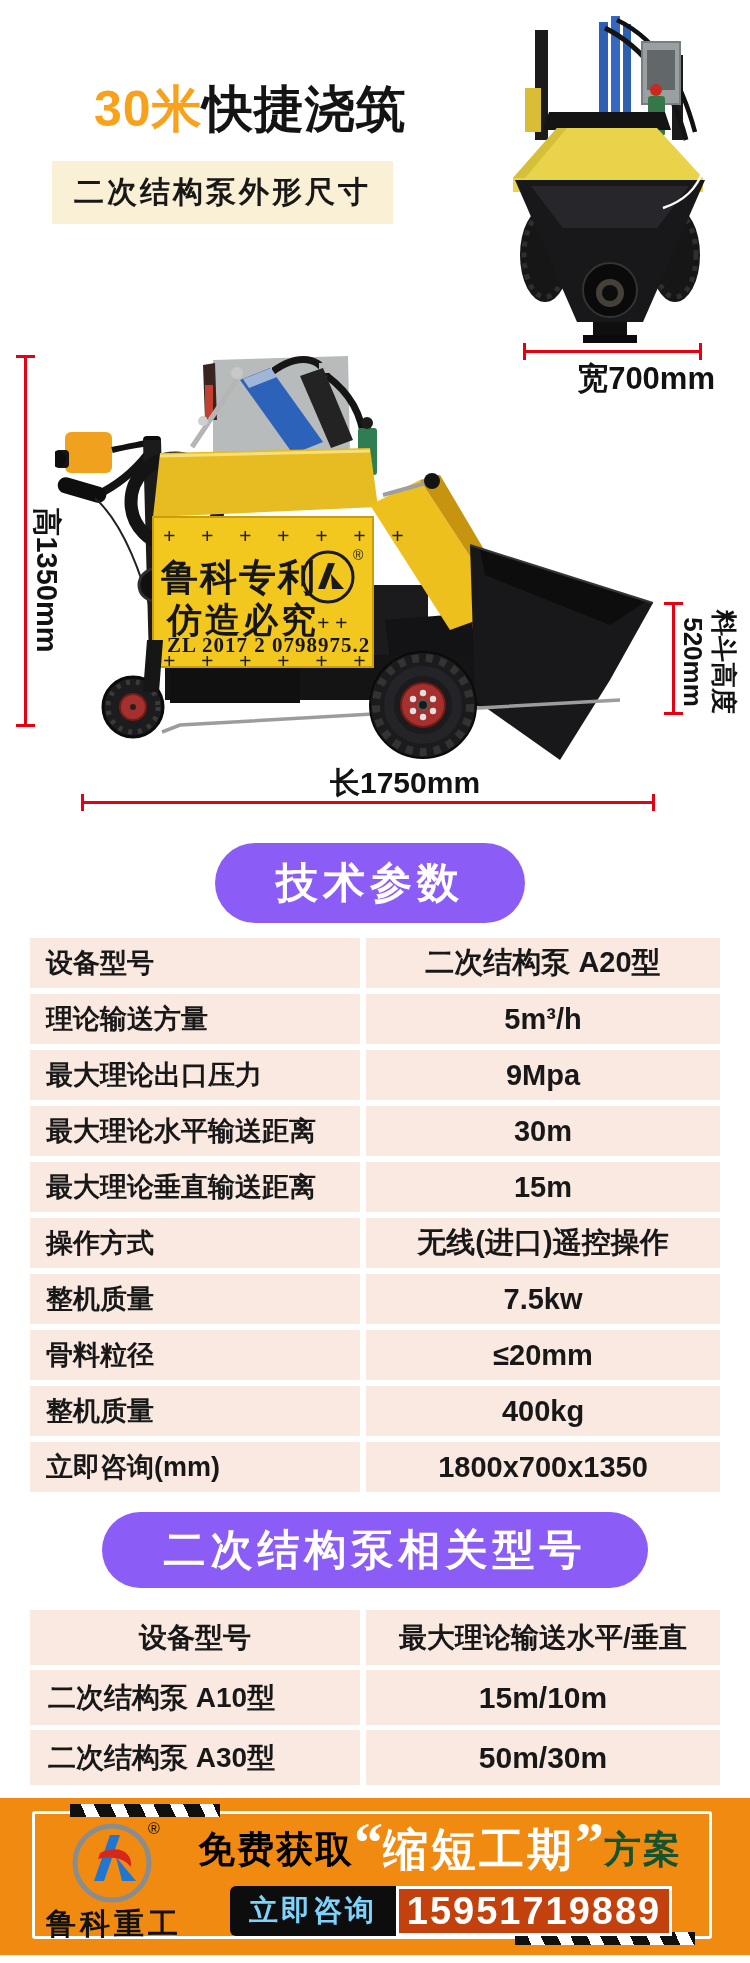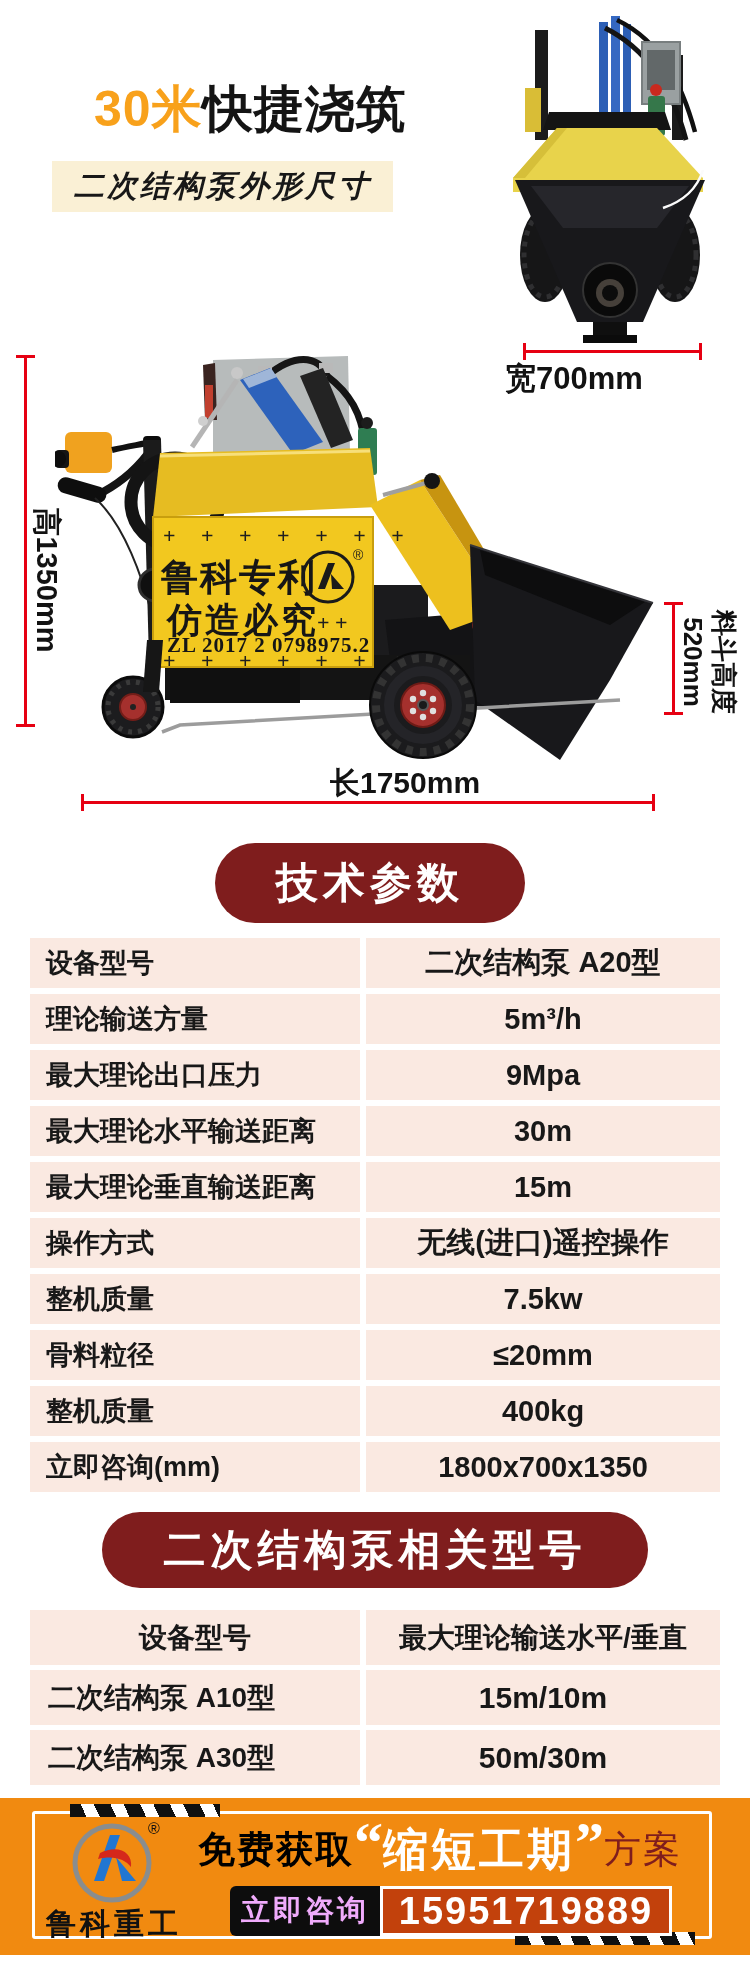--- a/index.html
+++ b/index.html
@@ -3,29 +3,29 @@
 <meta charset="utf-8">
 <style>
   html,body{margin:0;padding:0;background:#fff;}
   #page{position:relative;width:750px;height:1963px;background:#ffffff;overflow:hidden;
         font-family:"Liberation Sans","DejaVu Sans",sans-serif;color:#161616;}
 
   
   .main-title{position:absolute;left:52px;top:76px;font-size:50px;font-weight:bold;letter-spacing:1px;color:#141414;white-space:nowrap;}
   .main-title .hl{color:#F8A11B;margin-left:42px;}
   .sub-badge{position:absolute;left:52px;top:161px;background:#FAF0D5;color:#181818;
-             font-size:30px;font-weight:bold;padding:5px 22px;letter-spacing:3px;white-space:nowrap;font-style:italic;}
+             font-size:30px;font-weight:bold;padding:11px 22px;letter-spacing:3px;white-space:nowrap;}
 
   
   .dim{position:absolute;background:#E60012;}
   .dim-label{position:absolute;font-weight:bold;color:#121212;white-space:nowrap;}
   .rot{transform:translate(-50%,-50%) rotate(90deg);}
 
   
-  .pill{position:absolute;background:#7f1d1d;color:#fff;font-weight:bold;display:flex;
+  .pill{position:absolute;background:#8b5cf6;color:#fff;font-weight:bold;display:flex;
         align-items:center;justify-content:center;border-radius:44px;letter-spacing:5px;}
   .pill.tech{left:215px;top:843px;width:310px;height:80px;font-size:42px;}
   .pill.models{left:102px;top:1512px;width:546px;height:76px;font-size:42px;}
 
   
   .spec-table{position:absolute;left:30px;top:938px;width:690px;}
   .srow{display:flex;margin-bottom:6px;}
   .scell{background:#FAE9E1;height:50px;display:flex;align-items:center;box-sizing:border-box;color:#181818;}
   .scell.l{width:330px;margin-right:6px;padding-left:16px;font-size:27px;font-weight:bold;}
   .scell.r{flex:1;justify-content:center;font-size:29px;font-weight:bold;}
@@ -49,24 +49,24 @@
   .stripes.tl{left:70px;top:6px;width:150px;}
   .stripes.br{left:515px;top:134px;width:180px;}
   .brand-logo{position:absolute;left:62px;top:20px;width:104px;height:88px;}
   .brand-name{position:absolute;left:36px;top:106px;width:156px;text-align:center;font-size:30px;
               font-weight:bold;letter-spacing:4px;color:#111;font-family:"Liberation Serif","DejaVu Serif",serif;}
   .headline{position:absolute;left:198px;top:22px;width:515px;display:flex;align-items:center;white-space:nowrap;}
   .headline .prefix{font-size:37px;font-weight:900;color:#000000;letter-spacing:2px;}
   .headline .quote{font-size:58px;font-weight:bold;color:#fff;line-height:0.5;position:relative;top:-8px;
                    font-family:"Liberation Serif","DejaVu Serif",serif;}
   .headline .quoted{font-size:45px;font-weight:900;color:#fff;letter-spacing:3px;}
-  .headline .suffix{font-size:37px;font-weight:400;color:#7f1d1d;letter-spacing:2px;}
+  .headline .suffix{font-size:37px;font-weight:700;color:#14532d;letter-spacing:2px;}
   .cta-bar{position:absolute;left:230px;top:88px;width:442px;height:50px;background:#0d0d0d;
            border-radius:6px;display:flex;}
-  .cta-label{width:150px;display:flex;align-items:center;justify-content:center;color:#f0abfc;
+  .cta-label{width:166px;display:flex;align-items:center;justify-content:center;color:#7dd3fc;
              font-size:29px;font-weight:bold;letter-spacing:3px;}
   .phone-box{flex:1;border:3px solid #fff;box-sizing:border-box;display:flex;align-items:center;
              justify-content:center;color:#fff;font-size:38px;font-weight:900;letter-spacing:2px;background:#c2410c;}
 
   .abs{position:absolute;}
   svg text{font-family:"Liberation Sans","DejaVu Sans",sans-serif;}
   svg text.kai{font-family:"Liberation Serif","DejaVu Serif",serif;}
 </style>
 </head>
 <body>
@@ -104,21 +104,21 @@
     <circle cx="105" cy="293" r="14" fill="#46403a"></circle>
     <circle cx="105" cy="293" r="8" fill="#0c0c0c"></circle>
     <rect x="88" y="322" width="34" height="13" fill="#0f0f0f"></rect>
     <rect x="78" y="335" width="54" height="8" fill="#0b0b0b"></rect>
     <path d="M158,208 C182,200 193,186 198,170" stroke="#fbfbfb" stroke-width="2.5" fill="none"></path>
   </svg>
 
   <div class="dim" style="left:523px;top:350px;width:179px;height:3px"></div>
   <div class="dim" style="left:523px;top:343px;width:3px;height:17px"></div>
   <div class="dim" style="left:699px;top:343px;width:3px;height:17px"></div>
-  <div class="dim-label" style="left:505px;top:358px;width:210px;text-align:left;font-size:31px">宽700mm</div>
+  <div class="dim-label" style="left:505px;top:358px;width:210px;text-align:right;font-size:31px">宽700mm</div>
 
   <svg class="abs" style="left:55px;top:280px" width="615" height="500" viewBox="0 0 615 500">
 
     <polygon points="158,80 293,76 295,173 158,176" fill="#b7bbbb"></polygon>
     <polygon points="148,85 160,83 162,140 150,140" fill="#3a2420"></polygon>
     <rect x="150" y="105" width="8" height="33" fill="#c1402f"></rect>
 
     <path d="M212,96 C238,74 263,74 272,96" stroke="#161616" stroke-width="7" fill="none"></path>
     <path d="M272,96 C296,114 306,134 310,162" stroke="#141414" stroke-width="7" fill="none"></path>
     <rect x="203" y="86" width="14" height="10" fill="#b9b9b9"></rect>

